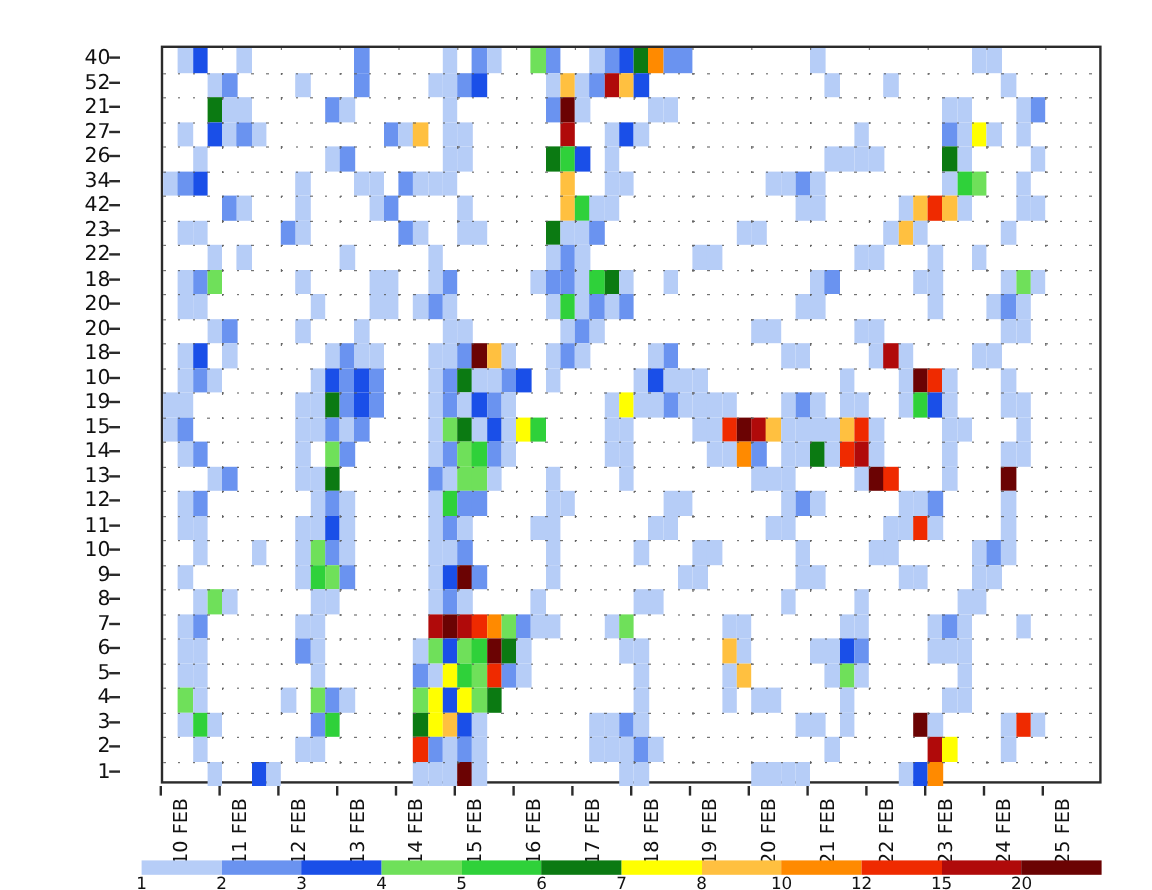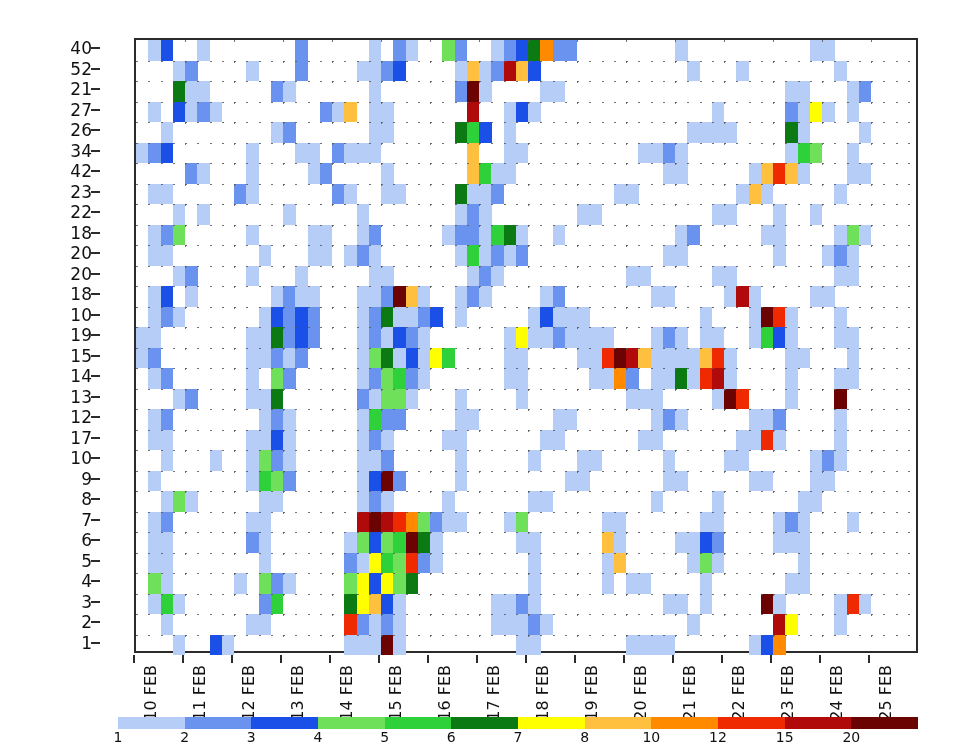--- a/index.html
+++ b/index.html
@@ -135,21 +135,21 @@
       <div class="ytick" style="top:297.25px;">19</div>
       <div class="ytickmark" style="top:317.75px;"></div>
       <div class="ytick" style="top:317.75px;">15</div>
       <div class="ytickmark" style="top:338.25px;"></div>
       <div class="ytick" style="top:338.25px;">14</div>
       <div class="ytickmark" style="top:358.75px;"></div>
       <div class="ytick" style="top:358.75px;">13</div>
       <div class="ytickmark" style="top:379.25px;"></div>
       <div class="ytick" style="top:379.25px;">12</div>
       <div class="ytickmark" style="top:399.75px;"></div>
-      <div class="ytick" style="top:399.75px;">17</div>
+      <div class="ytick" style="top:399.75px;">11</div>
       <div class="ytickmark" style="top:420.25px;"></div>
       <div class="ytick" style="top:420.25px;">10</div>
       <div class="ytickmark" style="top:440.75px;"></div>
       <div class="ytick" style="top:440.75px;">9</div>
       <div class="ytickmark" style="top:461.25px;"></div>
       <div class="ytick" style="top:461.25px;">8</div>
       <div class="ytickmark" style="top:481.75px;"></div>
       <div class="ytick" style="top:481.75px;">7</div>
       <div class="ytickmark" style="top:502.25px;"></div>
       <div class="ytick" style="top:502.25px;">6</div>

